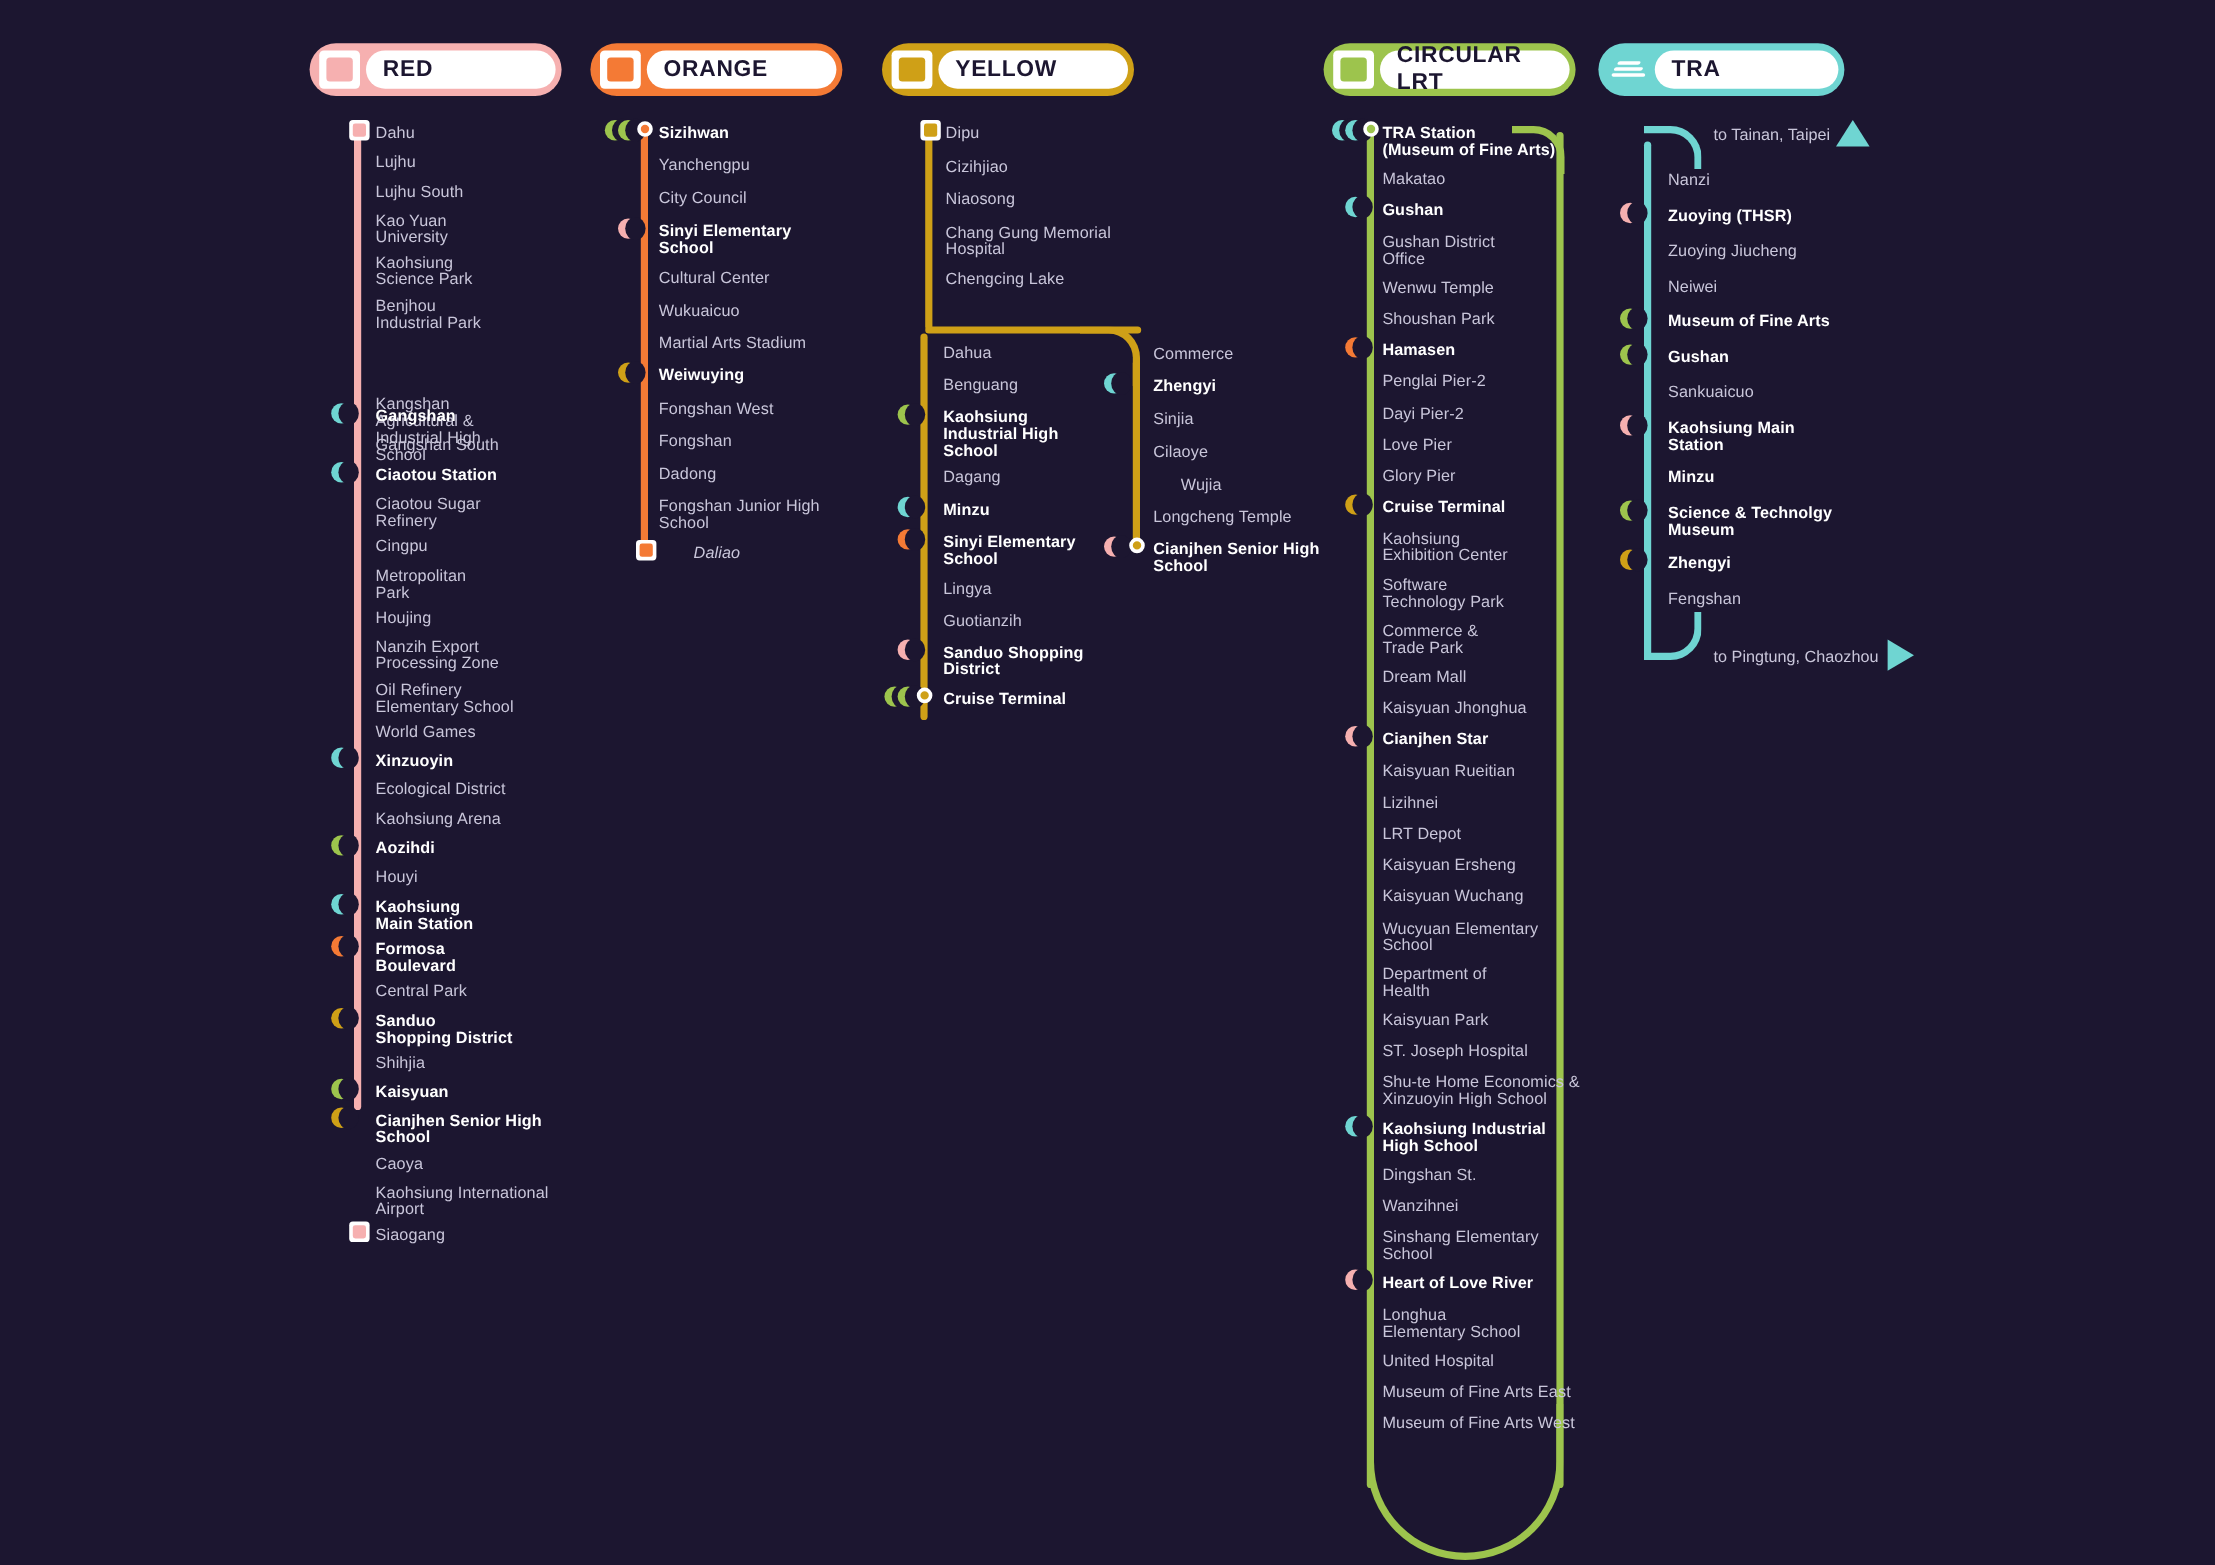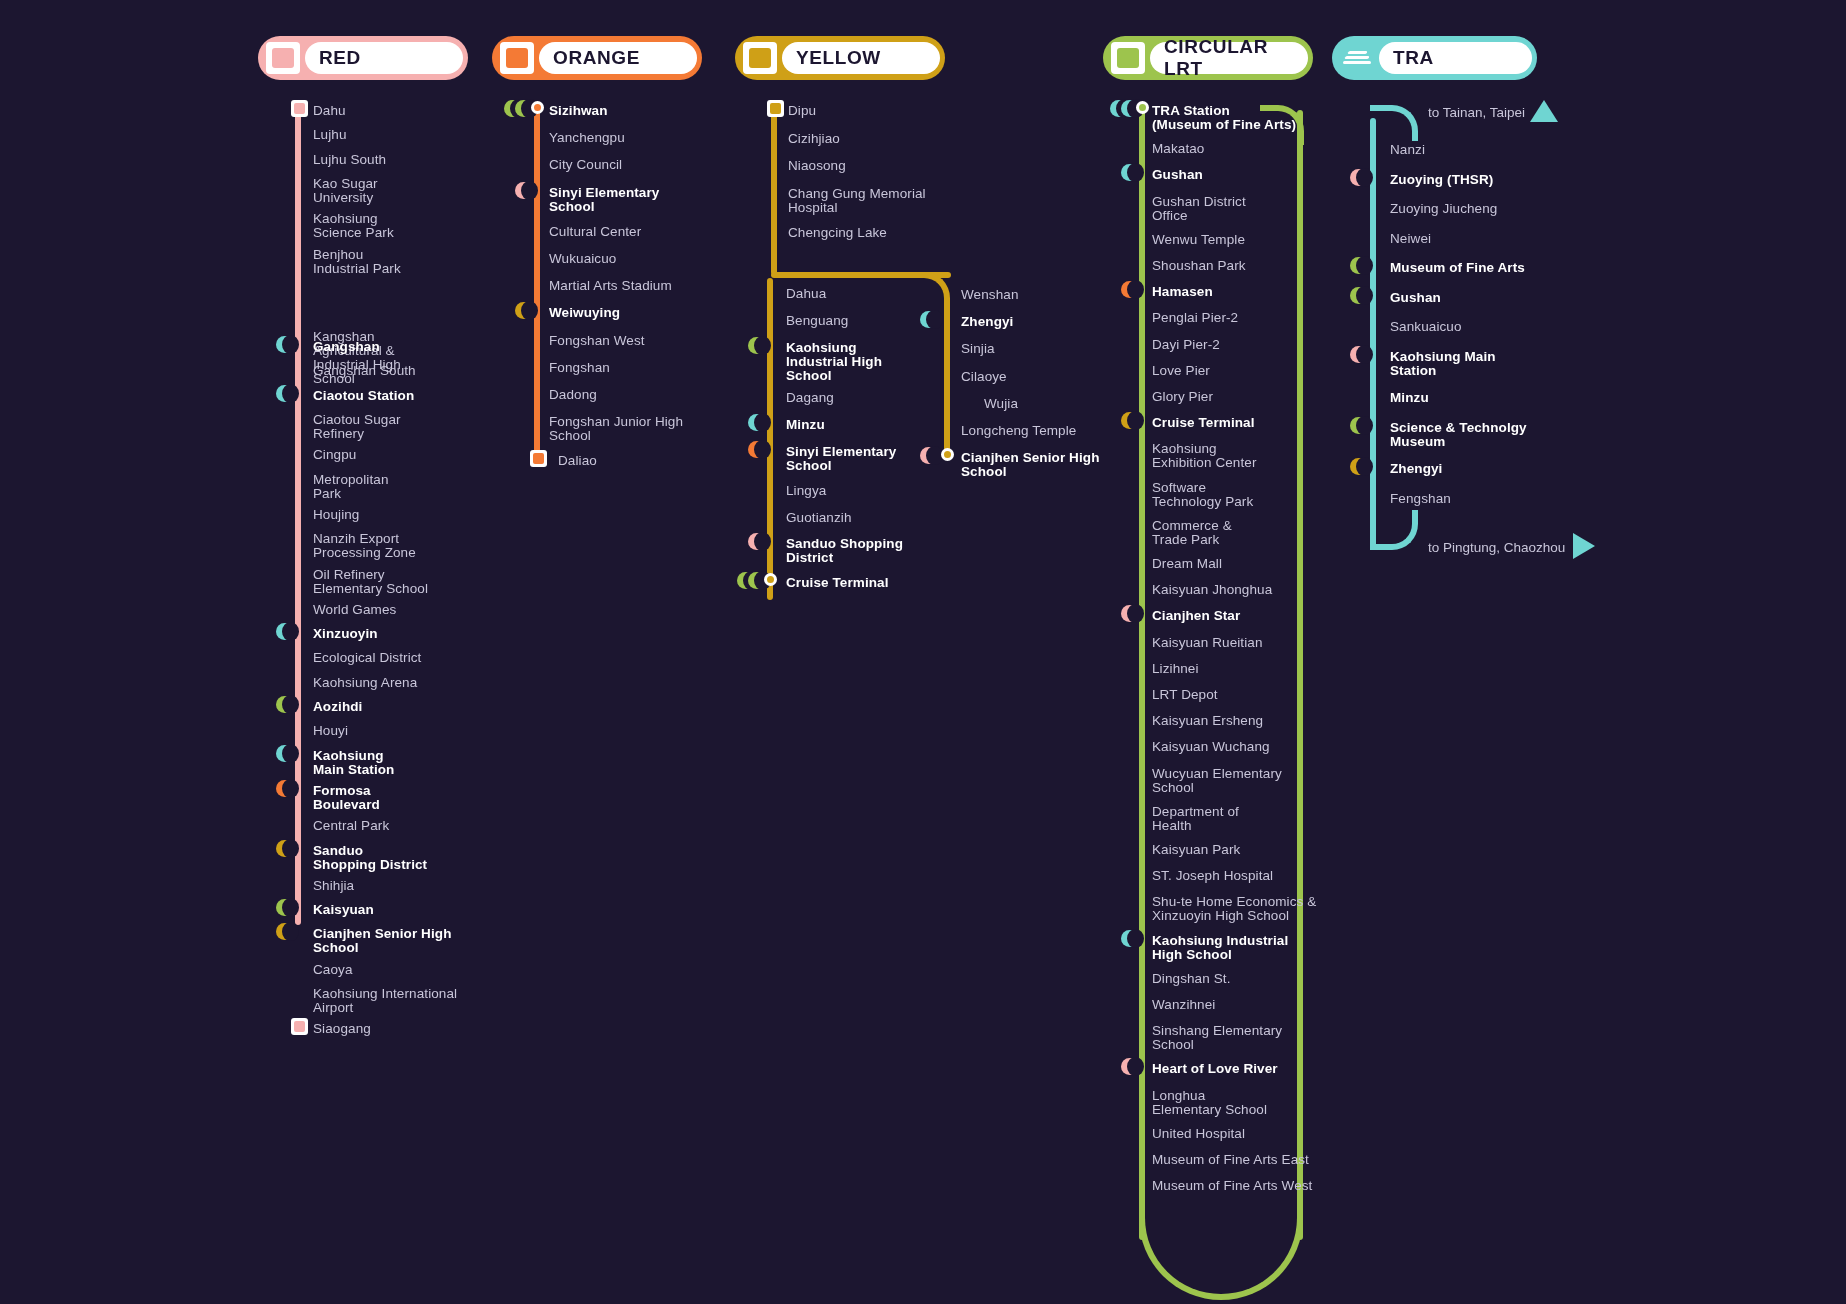--- a/index.html
+++ b/index.html
@@ -152,21 +152,21 @@
     <div class="marker-terminus" style="left: 291px; top: 100px;">
       <i style="background: rgb(246, 176, 176);"></i>
     </div>
     <div class="station" style="left: 313px; top: 128.3px;">
       <div class="label"><span>Lujhu</span></div>
     </div>
     <div class="station" style="left: 313px; top: 152.6px;">
       <div class="label"><span>Lujhu South</span></div>
     </div>
     <div class="station" style="left: 313px; top: 176.9px;">
-      <div class="label"><span>Kao Sugar</span><span class="l2">University</span></div>
+      <div class="label"><span>Kao Yuan</span><span class="l2">University</span></div>
     </div>
     <div class="station" style="left: 313px; top: 212.2px;">
       <div class="label"><span>Kaohsiung</span><span class="l2">Science Park</span></div>
     </div>
     <div class="station" style="left: 313px; top: 247.5px;">
       <div class="label"><span>Benjhou</span><span class="l2">Industrial Park</span></div>
     </div>
     <div class="station" style="left: 313px; top: 282.8px; margin-top: 47px;">
       <div class="label"><span>Kangshan</span><span class="l2">Agricultural &amp;</span><span class="l2">Industrial High</span><span class="l2">School</span></div>
     </div>
@@ -298,21 +298,21 @@
     </div>
     <div class="station" style="left: 549px; top: 360.8px;">
       <div class="label"><span>Fongshan</span></div>
     </div>
     <div class="station" style="left: 549px; top: 388px;">
       <div class="label"><span>Dadong</span></div>
     </div>
     <div class="station" style="left: 549px; top: 415.2px;">
       <div class="label"><span>Fongshan Junior High</span><span class="l2">School</span></div>
     </div>
-    <div class="station" style="left: 558px; top: 454.4px;">
+    <div class="station" style="left: 578px; top: 454.4px; font-style: italic;">
       <div class="label"><span>Daliao</span></div>
     </div>
     <div class="marker-terminus" style="left: 530px; top: 450.4px;">
       <i style="background: rgb(244, 122, 53);"></i>
     </div>
     <div class="line-header" style="left: 735px; top: 36px; width: 210px; background: rgb(207, 160, 23);">
       <div class="chip">
         <i class="sq" style="background: rgb(207, 160, 23);"></i>
       </div>
       <div class="plate">YELLOW</div>
@@ -371,21 +371,21 @@
     </div>
     <div class="cres" style="left: 748px; top: 533.4px; background: rgb(246, 176, 176);"></div>
     <div class="station interchange" style="left: 786px; top: 576.2px;">
       <div class="label"><span>Cruise Terminal</span></div>
     </div>
     <div class="cres" style="left: 737px; top: 572.2px; background: rgb(157, 196, 77);"></div>
     <div class="cres" style="left: 748px; top: 572.2px; background: rgb(157, 196, 77);"></div>
     <div class="marker-dot" style="left: 764px; top: 573.2px; background: rgb(207, 160, 23);"></div>
     <div class="trunk" style="left: 944px; top: 300px; width: 6px; height: 160px; background: rgb(207, 160, 23); border-radius: 3px;"></div>
     <div class="station" style="left: 961px; top: 288px;">
-      <div class="label"><span>Wenshan</span></div>
+      <div class="label"><span>Commerce</span></div>
     </div>
     <div class="station interchange" style="left: 961px; top: 315.2px;">
       <div class="label"><span>Zhengyi</span></div>
     </div>
     <div class="cres" style="left: 920px; top: 311.2px; background: rgb(111, 213, 210);"></div>
     <div class="station" style="left: 961px; top: 342.4px;">
       <div class="label"><span>Sinjia</span></div>
     </div>
     <div class="station" style="left: 961px; top: 369.6px;">
       <div class="label"><span>Cilaoye</span></div>

